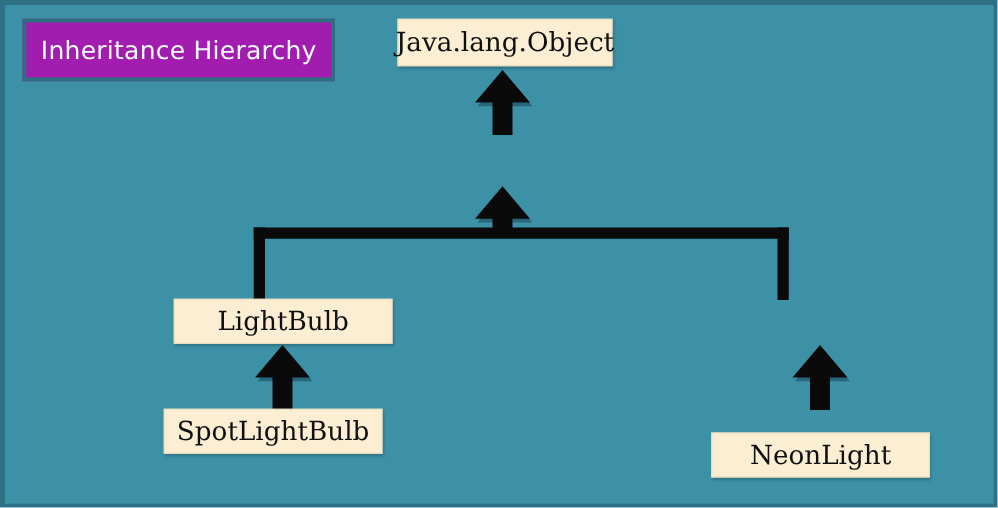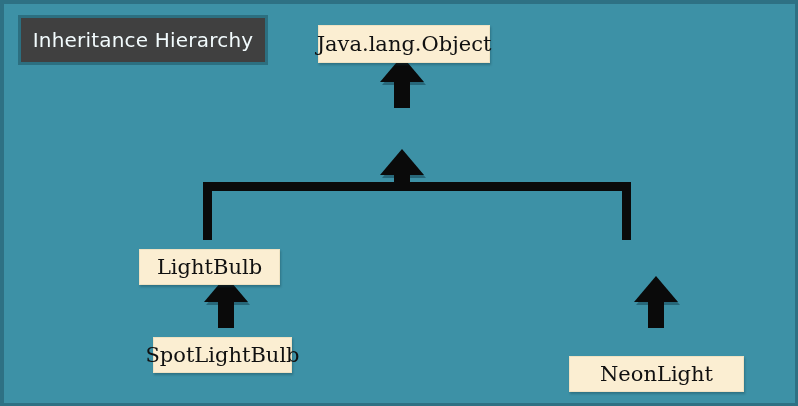--- a/index.html
+++ b/index.html
@@ -38,21 +38,21 @@
 
   
   #title-box {
     position: absolute;
     left: 18px;
     top: 15px;
     width: 250px;
     height: 50px;
     box-sizing: border-box;
     border: 3px solid #2c6f80;
-    background: #404040;
+    background: #a21caf;
     display: flex;
     align-items: center;
     justify-content: center;
     z-index: 20;
   }
   #title-text {
     color: #f2fbfd;
     font-family: "DejaVu Sans", sans-serif;
     font-size: 20px;
     font-weight: 400;
@@ -64,21 +64,20 @@
   .class-box {
     position: absolute;
     box-sizing: border-box;
     background: #fbeed2;
     border: 1px solid #efe2c2;
     display: flex;
     align-items: center;
     justify-content: center;
     z-index: 25;
     box-shadow: 1px 2px 2px rgba(20,60,72,0.35);
-    margin-top: 10px;
   }
   .class-label {
     font-family: "DejaVu Serif", "Liberation Serif", serif;
     font-size: 21px;
     font-weight: 400;
     color: #101010;
     white-space: nowrap;
     line-height: 1;
   }
 
@@ -170,26 +169,26 @@
     <div class="head-shadow"></div>
     <div class="head"></div>
     <div class="shaft" style="width:16px; height:28px;"></div>
   </div>
 
   <div class="class-box" style="left:318px; top:15px; width:172px; height:38px;">
     <span class="class-label">Java.lang.Object</span>
   </div>
 
 
-  <div class="class-box" style="left:139px; top:239px; width:141px; height:36px;">
+  <div class="class-box" style="left:139px; top:239px; width:175px; height:36px;">
     <span class="class-label">LightBulb</span>
   </div>
 
 
-  <div class="class-box" style="left:153px; top:327px; width:139px; height:36px;">
+  <div class="class-box" style="left:131px; top:327px; width:175px; height:36px;">
     <span class="class-label">SpotLightBulb</span>
   </div>
 
   <div class="class-box" style="left:569px; top:346px; width:175px; height:36px;">
     <span class="class-label">NeonLight</span>
   </div>
 
 </div>
 
 </body></html>

